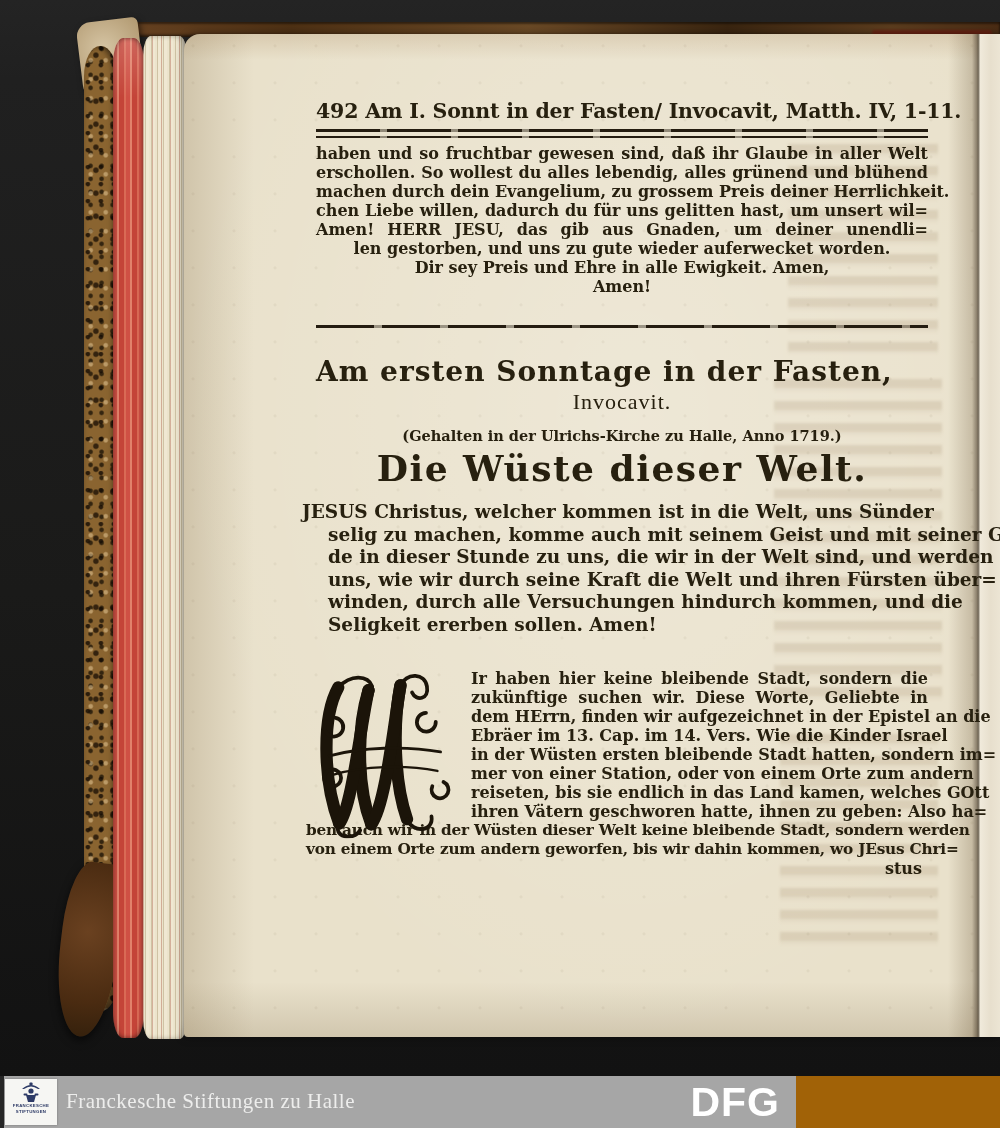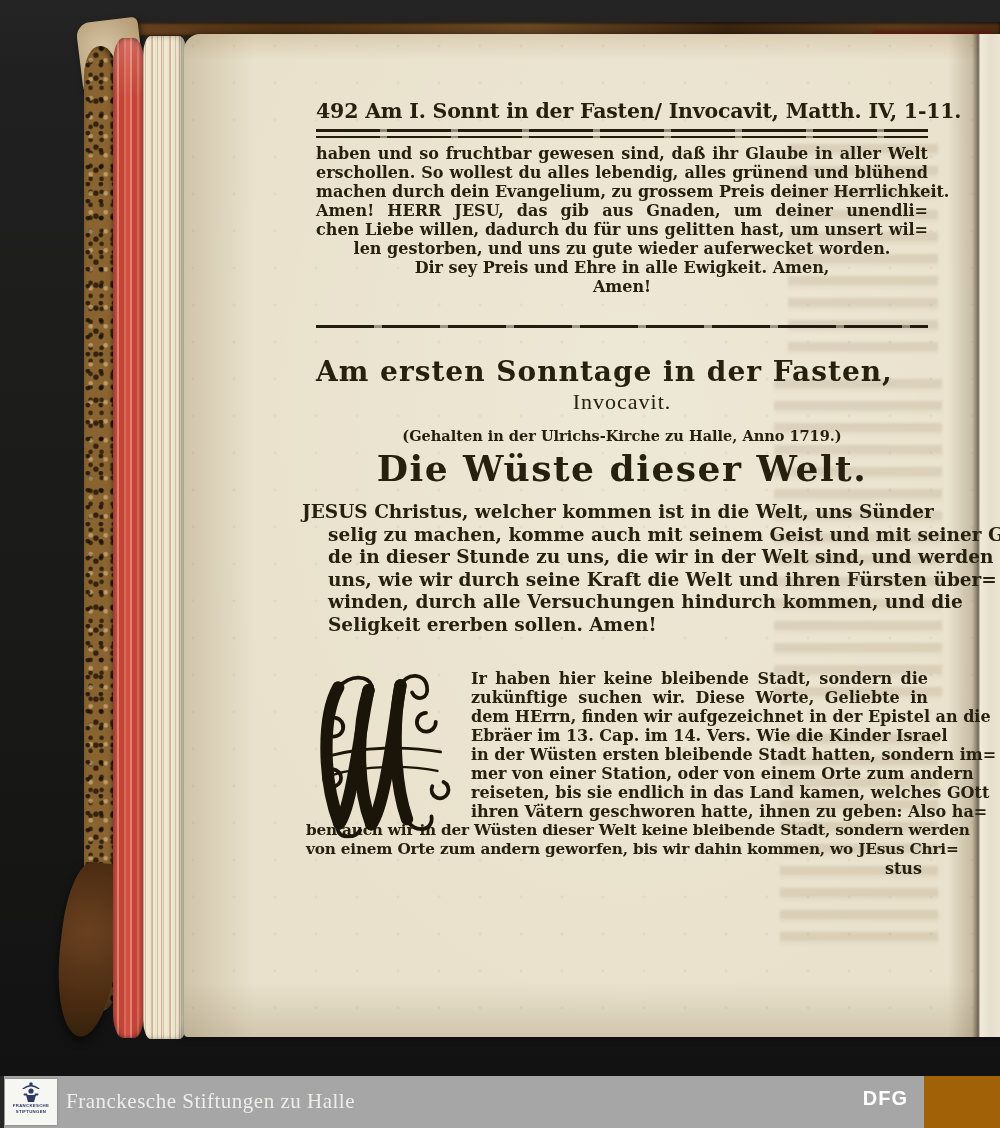--- a/index.html
+++ b/index.html
@@ -98,32 +98,32 @@
   .prayer .pline{padding-left:12px;}
   .prayer .pfirst{padding-left:0;margin-left:-14px;}
   .main{position:relative;margin-top:33px;font-size:16px;line-height:19px;font-weight:bold;}
   .main .ind{padding-left:155px;}
   .main .full{margin-left:-10px;font-size:15.3px;letter-spacing:-.2px;}
   .main .cw{text-align:right;padding-right:6px;}
   .cap{position:absolute;left:-8px;top:0;width:150px;height:168px;}
   .cap svg{display:block;transform:rotate(-2deg);}
 
   
-  .footer{position:absolute;left:0;top:1076px;width:924px;height:52px;background:#a6a6a6;}
+  .footer{position:absolute;left:0;top:1076px;width:796px;height:52px;background:#a6a6a6;}
   .footer-edge{position:absolute;left:0;top:0;width:4px;height:52px;background:#262626;}
   .logo-box{position:absolute;left:5px;top:3px;width:52px;height:46px;background:#f6f6f3;
     box-shadow:0 0 2px rgba(0,0,0,.3);}
   .logo-box svg{display:block;margin:2px auto 0;}
   .logo-text{color:#2d3a66;font-family:"Liberation Sans",sans-serif;font-weight:bold;
     font-size:6px;line-height:6px;text-align:center;transform:scale(.72);transform-origin:50% 0;
     letter-spacing:.4px;white-space:nowrap;}
   .footer-title{position:absolute;left:66px;top:13px;color:#ededec;
     font-family:"Liberation Serif",serif;font-size:21px;letter-spacing:.5px;}
-  .dfg{position:absolute;right:16px;top:11px;color:#fff;font-family:"Liberation Sans",sans-serif;
-    font-weight:bold;font-size:20px;letter-spacing:1px;font-stretch:condensed;}
+  .dfg{position:absolute;right:16px;top:3px;color:#fff;font-family:"Liberation Sans",sans-serif;
+    font-weight:bold;font-size:41px;letter-spacing:1px;font-stretch:condensed;}
 </style>
 </head>
 <body>
 
 <div class="stage">
 
   <div class="photo">
     <div class="top-edge"></div>
     <div class="corner"></div>
     <div class="marble"></div>
@@ -143,22 +143,22 @@
 
         <div class="double-rule">
           <div></div>
             <div></div>
         </div>
 
         <div class="para1">
           <div class="j nowrap">haben und so fruchtbar gewesen sind, daß ihr Glaube in aller Welt</div>
           <div class="j nowrap">erschollen. So wollest du alles lebendig, alles grünend und blühend</div>
           <div class="j nowrap">machen durch dein Evangelium, zu grossem Preis deiner Herrlichkeit.</div>
+          <div class="j nowrap">chen Liebe willen, dadurch du für uns gelitten hast, um unsert wil=</div>
           <div class="j nowrap">Amen! HERR JESU, das gib aus Gnaden, um deiner unendli=</div>
-          <div class="j nowrap">chen Liebe willen, dadurch du für uns gelitten hast, um unsert wil=</div>
           <div class="c nowrap">len gestorben, und uns zu gute wieder auferwecket worden.</div>
           <div class="c nowrap">Dir sey Preis und Ehre in alle Ewigkeit. Amen,</div>
           <div class="c nowrap">Amen!</div>
         </div>
 
         <div class="divider"></div>
 
         <div class="h1 nowrap">Am ersten Sonntage in der Fasten,</div>
         <div class="sub nowrap">Invocavit.</div>
         <div class="note nowrap">(Gehalten in der Ulrichs-Kirche zu Halle, Anno 1719.)</div>

